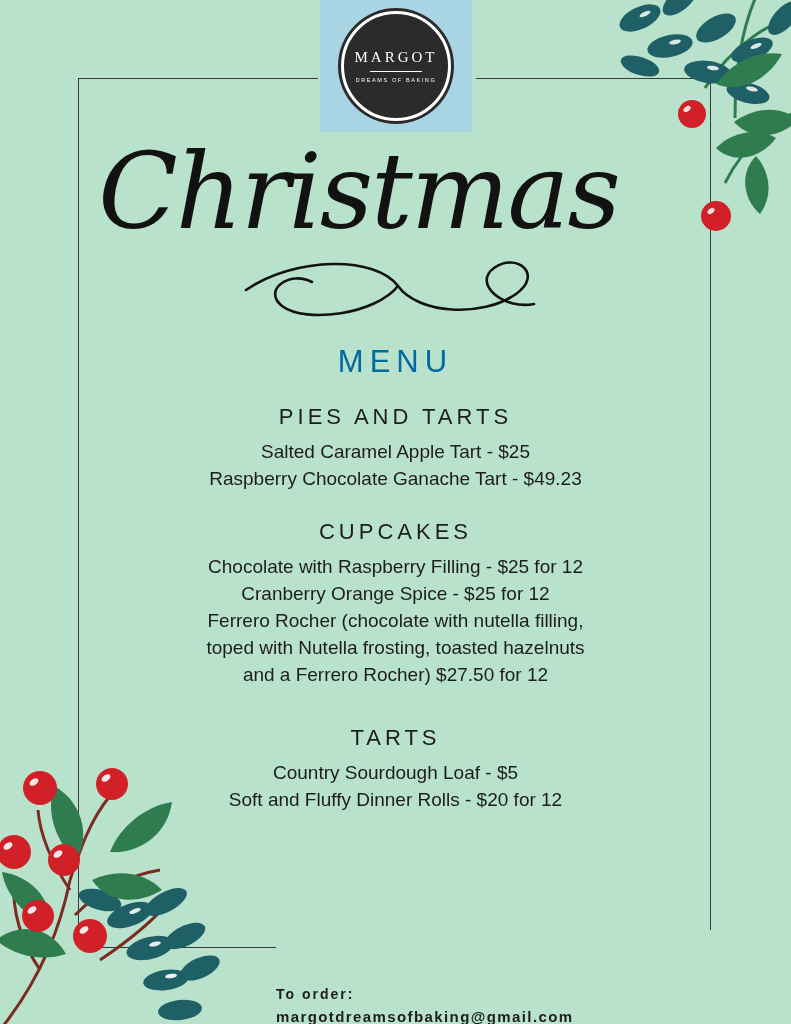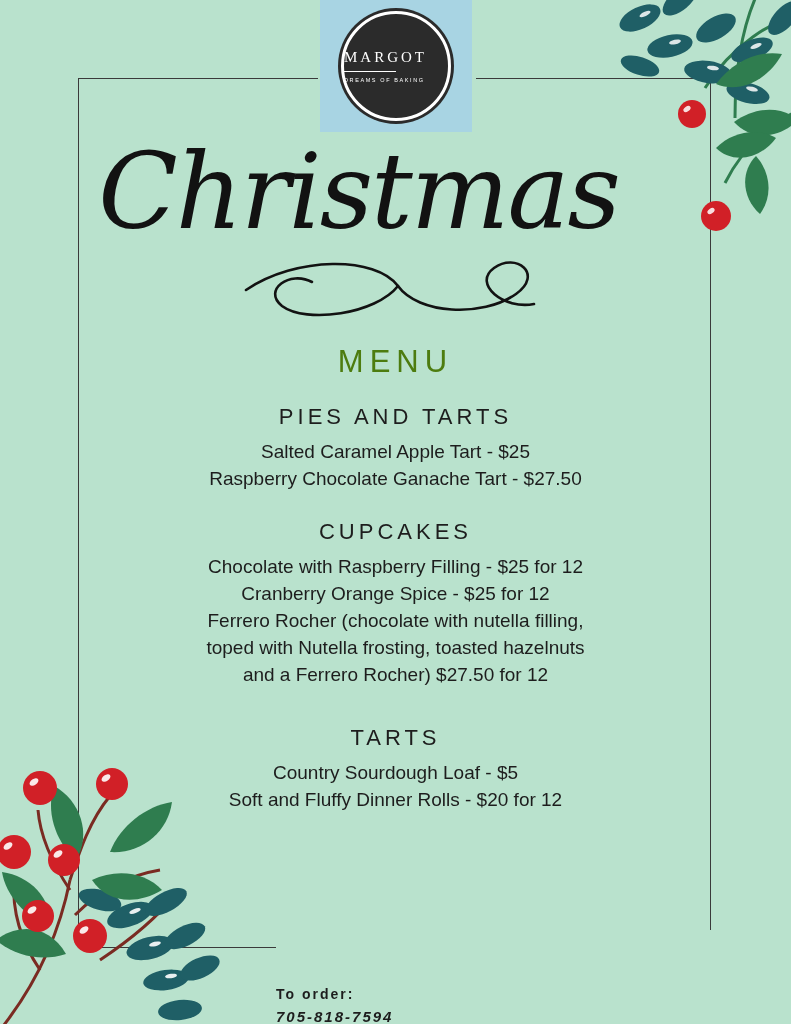--- a/index.html
+++ b/index.html
@@ -66,21 +66,21 @@
   }
   .logo-circle {
     width: 104px;
     height: 104px;
     border-radius: 50%;
     background: #2b2b2b;
     border: 3px solid #ffffff;
     box-shadow: 0 0 0 3px #2b2b2b;
     display: flex;
     flex-direction: column;
-    align-items: flex-start;
+    align-items: center;
     justify-content: center;
     color: #ffffff;
   }
   .logo-name {
     font-size: 15px;
     letter-spacing: 3px;
     font-family: "Liberation Serif", serif;
     margin-bottom: 5px;
   }
   .logo-rule {
@@ -120,21 +120,21 @@
 
   
   .menu-title {
     position: absolute;
     left: 0;
     top: 344px;
     width: 791px;
     text-align: center;
     font-size: 31px;
     letter-spacing: 6px;
-    color: #4d7c0f;
+    color: #0369a1;
     font-weight: 400;
   }
 
   .sections {
     position: absolute;
     left: 0;
     top: 404px;
     width: 791px;
     text-align: center;
   }
@@ -303,21 +303,21 @@
     </svg>
   </div>
 
   <div class="menu-title">MENU</div>
 
   <div class="sections">
 
     <div class="section">
       <div class="section-head">PIES AND TARTS</div>
       <div class="item">Salted Caramel Apple Tart - $25</div>
-      <div class="item">Raspberry Chocolate Ganache Tart - $27.50</div>
+      <div class="item">Raspberry Chocolate Ganache Tart - $49.23</div>
     </div>
 
     <div class="section">
       <div class="section-head">CUPCAKES</div>
       <div class="item">Chocolate with Raspberry Filling - $25 for 12</div>
       <div class="item">Cranberry Orange Spice - $25 for 12</div>
       <div class="item">Ferrero Rocher (chocolate with nutella filling,</div>
       <div class="item">toped with Nutella frosting, toasted hazelnuts</div>
       <div class="item">and a Ferrero Rocher) $27.50 for 12</div>
     </div>
@@ -325,16 +325,17 @@
     <div class="section" style="margin-top:36px;">
       <div class="section-head">TARTS</div>
       <div class="item">Country Sourdough Loaf - $5</div>
       <div class="item">Soft and Fluffy Dinner Rolls - $20 for 12</div>
     </div>
 
   </div>
 
   <div class="footer">
     <div class="footer-label">To order:</div>
+    <div class="footer-email">margotdreamsofbaking@gmail.com</div>
     <div class="footer-phone">705-818-7594</div>
   </div>
 
 </div>
 
 </body></html>

